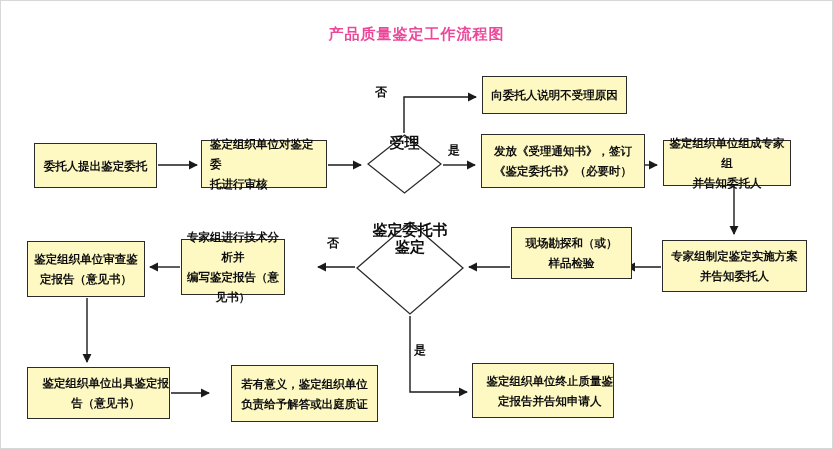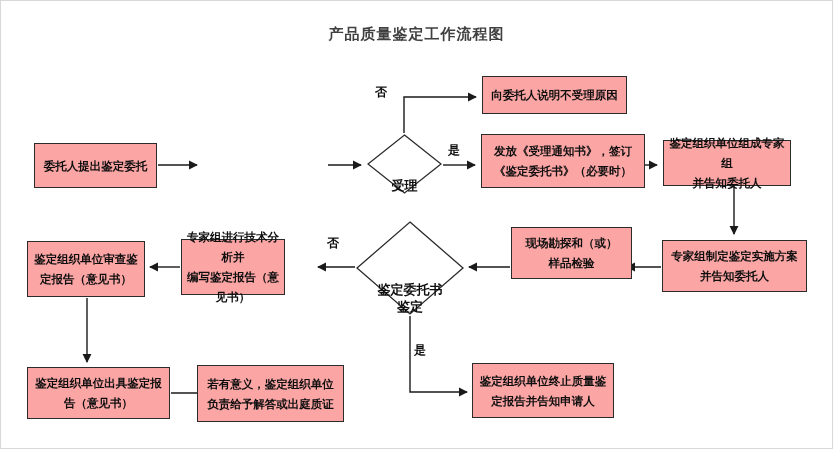--- a/index.html
+++ b/index.html
@@ -15,54 +15,54 @@
     overflow: hidden;
   }
 
   .title {
     position: absolute;
     left: 0; top: 24px;
     width: 100%;
     text-align: center;
     font-size: 15px;
     font-weight: bold;
-    color: #404040;
+    color: #ec4899;
     letter-spacing: 1px;
   }
 
   .edges { position: absolute; left: 0; top: 0; }
 
   .node {
     position: absolute;
     border: 1.4px solid #2b2b2b;
-    background: #fca5a5;
+    background: #fef9c3;
     display: flex;
     align-items: center;
     justify-content: center;
     text-align: center;
     font-size: 11.5px;
     font-weight: bold;
     color: #0e0e0e;
     line-height: 20px;
     white-space: pre-line;
   }
   .node.align-left {
     justify-content: flex-start;
     text-align: left;
     padding-left: 8px;
     padding-right: 3px;
   }
 
   .diamond {
     position: absolute;
     display: flex;
-    align-items: flex-end;
+    align-items: flex-start;
     justify-content: center;
     text-align: center;
-    font-size: 13px;
+    font-size: 15px;
     font-weight: bold;
     color: #0e0e0e;
     line-height: 17px;
     white-space: pre-line;
   }
   .diamond svg { position: absolute; left: 0; top: 0; }
   .diamond .dlabel { position: relative; }
 
   .blabel {
     position: absolute;
@@ -98,20 +98,24 @@
       <line x1="86" y1="297" x2="86" y2="361" marker-end="url(#arrow)"></line>
       <line x1="170" y1="392" x2="208" y2="392" marker-end="url(#arrow)"></line>
       <path d="M409,315 L409,391 L466,391" marker-end="url(#arrow)"></path>
     </g>
   </svg>
 
   <div class="node" style="left:33px; top:142px; width:123px; height:45px;">
     <span>委托人提出鉴定委托</span>
   </div>
 
+  <div class="node align-left" style="left:200px; top:139px; width:126px; height:48px;">
+    <span>鉴定组织单位对鉴定委
+托进行审核</span>
+  </div>
 
   <div class="diamond" style="left:366px; top:133px; width:75px; height:60px;">
     <svg width="75" height="60">
       <polygon points="37.5,1 74,30 37.5,59 1,30" fill="#ffffff" stroke="#2b2b2b" stroke-width="1.3"></polygon>
     </svg>
     <span class="dlabel">受理</span>
   </div>
 
   <div class="node" style="left:481px; top:75px; width:145px; height:38px;">
     <span>向委托人说明不受理原因</span>
@@ -148,31 +152,31 @@
   <div class="node" style="left:180px; top:238px; width:104px; height:56px;">
     <span>专家组进行技术分析并
 编写鉴定报告（意见书）</span>
   </div>
 
   <div class="node" style="left:26px; top:240px; width:118px; height:56px;">
     <span>鉴定组织单位审查鉴
 定报告（意见书）</span>
   </div>
 
-  <div class="node" style="left:26px; top:366px; width:143px; height:52px;">
+  <div class="node" style="left:26px; top:366px; width:143px; height:52px;justify-content:flex-end;">
     <span>鉴定组织单位出具鉴定报
 告（意见书）</span>
   </div>
 
-  <div class="node" style="left:196px; top:364px; width:147px; height:57px;">
+  <div class="node" style="left:230px; top:364px; width:147px; height:57px;">
     <span>若有意义，鉴定组织单位
 负责给予解答或出庭质证</span>
   </div>
 
-  <div class="node" style="left:471px; top:362px; width:142px; height:55px;">
+  <div class="node" style="left:471px; top:362px; width:142px; height:55px;justify-content:flex-end;">
     <span>鉴定组织单位终止质量鉴
 定报告并告知申请人</span>
   </div>
 
   <span class="blabel" style="left:374px; top:83px;">否</span>
   <span class="blabel" style="left:447px; top:141px;">是</span>
   <span class="blabel" style="left:326px; top:234px;">否</span>
   <span class="blabel" style="left:413px; top:341px;">是</span>
 
 </div>

